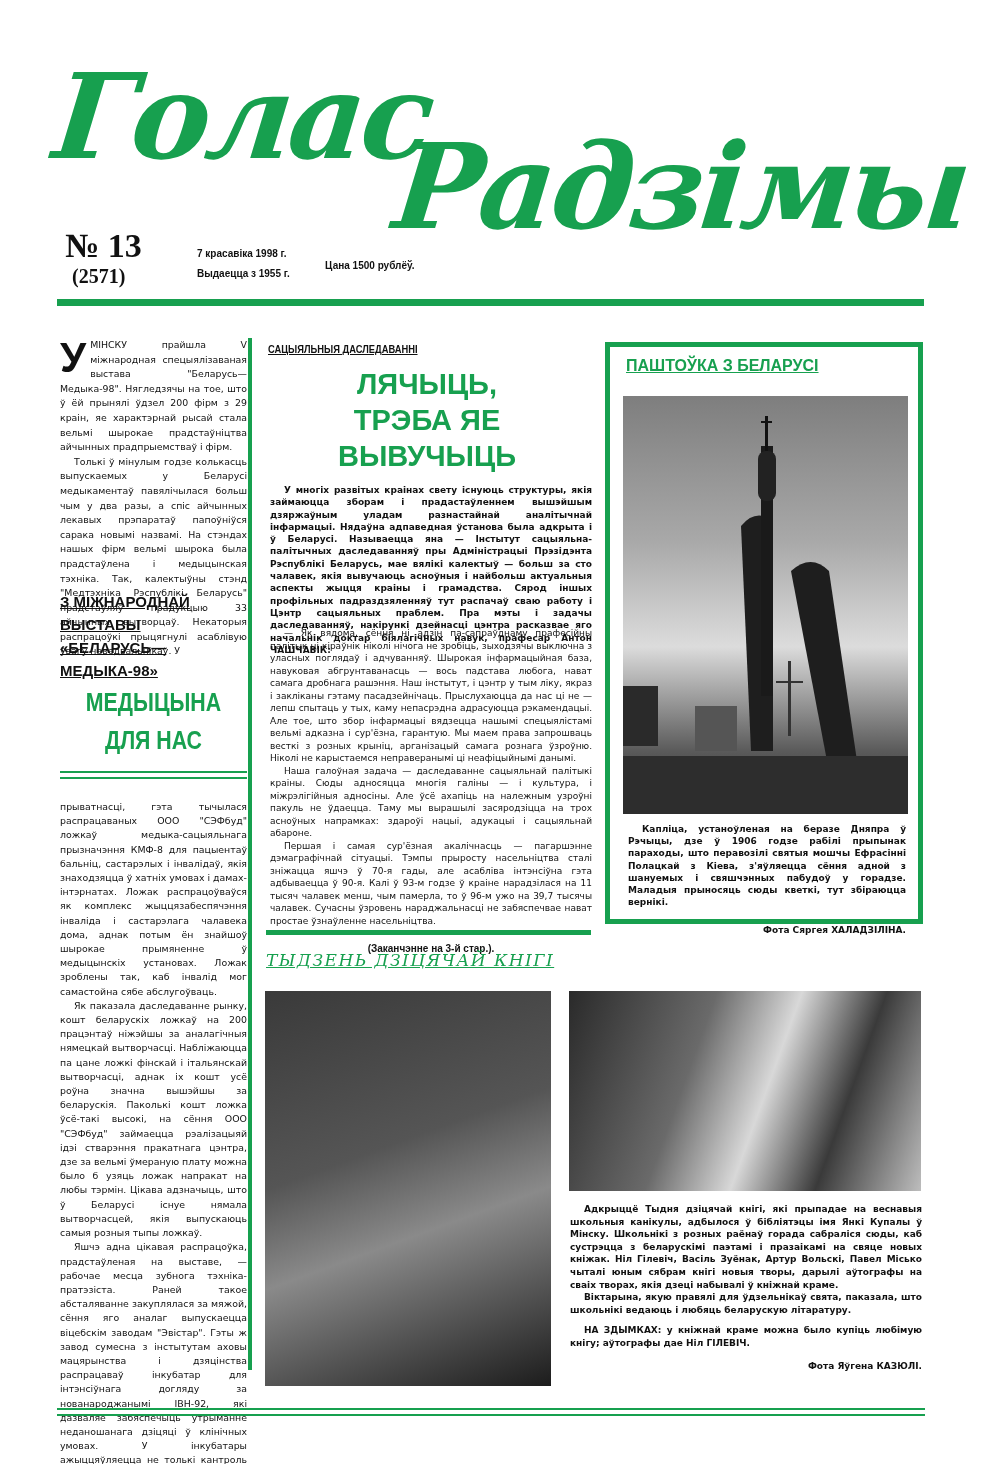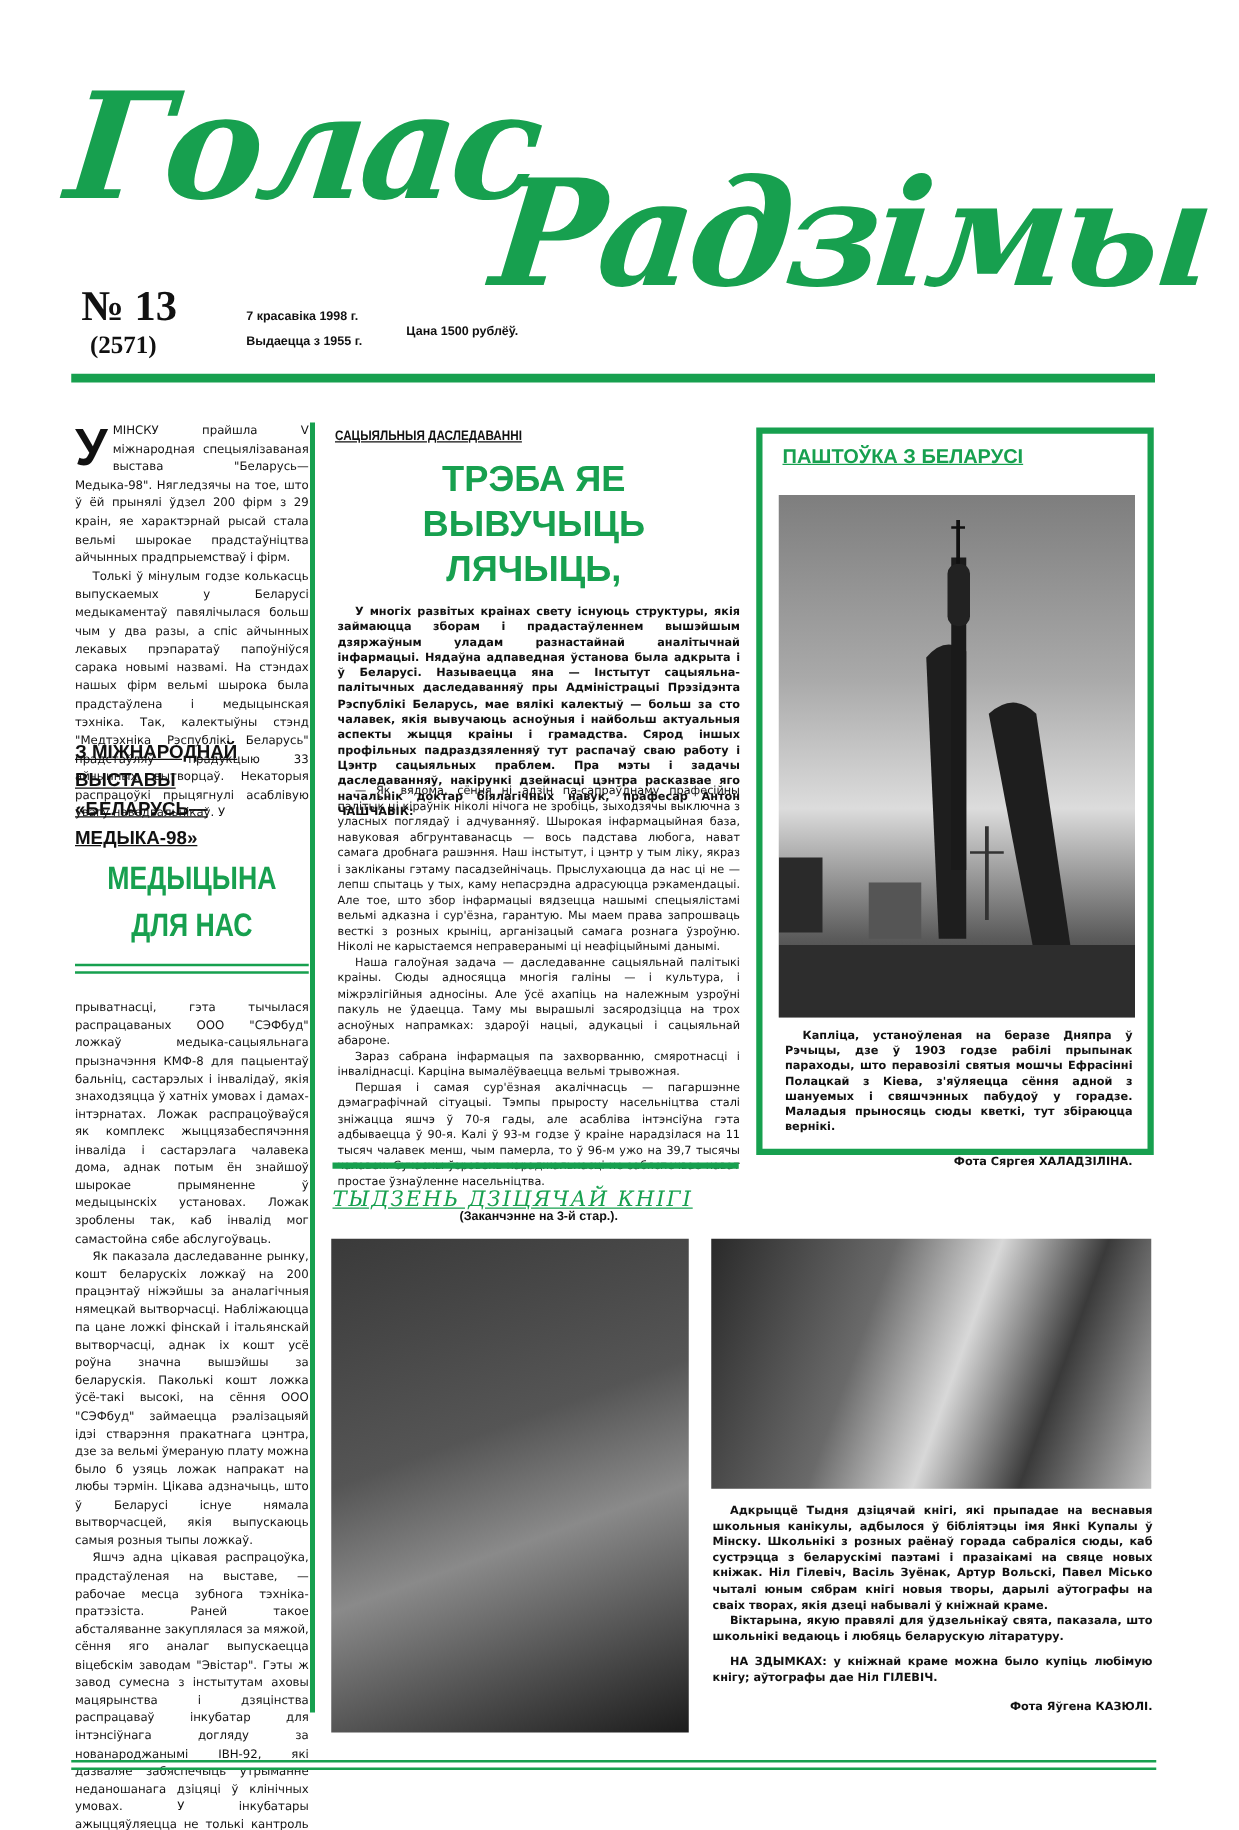--- a/index.html
+++ b/index.html
@@ -95,30 +95,29 @@
   <p class="cont">прыватнасці, гэта тычылася распрацаваных ООО "СЭФбуд" ложкаў медыка-сацыяльнага прызначэння КМФ-8 для пацыентаў бальніц, састарэлых і інвалідаў, якія знаходзяцца ў хатніх умовах і дамах-інтэрнатах. Ложак распрацоўваўся як комплекс жыццязабеспячэння інваліда і састарэлага чалавека дома, аднак потым ён знайшоў шырокае прымяненне ў медыцынскіх установах. Ложак зроблены так, каб інвалід мог самастойна сябе абслугоўваць.</p>
   <p>Як паказала даследаванне рынку, кошт беларускіх ложкаў на 200 працэнтаў ніжэйшы за аналагічныя нямецкай вытворчасці. Набліжаюцца па цане ложкі фінскай і італьянскай вытворчасці, аднак іх кошт усё роўна значна вышэйшы за беларускія. Паколькі кошт ложка ўсё-такі высокі, на сёння ООО "СЭФбуд" займаецца рэалізацыяй ідэі стварэння пракатнага цэнтра, дзе за вельмі ўмераную плату можна было б узяць ложак напракат на любы тэрмін. Цікава адзначыць, што ў Беларусі існуе нямала вытворчасцей, якія выпускаюць самыя розныя тыпы ложкаў.</p>
   <p>Яшчэ адна цікавая распрацоўка, прадстаўленая на выставе, — рабочае месца зубнога тэхніка-пратэзіста. Раней такое абсталяванне закуплялася за мяжой, сёння яго аналаг выпускаецца віцебскім заводам "Эвістар". Гэты ж завод сумесна з інстытутам аховы мацярынства і дзяцінства распрацаваў інкубатар для інтэнсіўнага догляду за нованароджанымі ІВН-92, які дазваляе забяспечыць утрыманне неданошанага дзіцяці ў клінічных умовах. У інкубатары ажыццяўляецца не толькі кантроль за вільготнасцю, кіслародам, тэмпературай паветра і тэмпературай скуры, але і маніторнае назіранне за сэрцабіццём. Апаратуры такога тыпу не існуе ні ў</p>
 
 </div>
 
 <div class="abs vrule"></div>
 
 <div class="abs rubric">САЦЫЯЛЬНЫЯ ДАСЛЕДАВАННІ</div>
 <div class="abs head-center">
+  <div>ЛЯЧЫЦЬ,</div>
   <div>ТРЭБА ЯЕ ВЫВУЧЫЦЬ</div>
-  <div>ЛЯЧЫЦЬ,</div>
 </div>
 <div class="abs lead">
   <p>У многіх развітых краінах свету існуюць структуры, якія займаюцца зборам і прадастаўленнем вышэйшым дзяржаўным уладам разнастайнай аналітычнай інфармацыі. Нядаўна адпаведная ўстанова была адкрыта і ў Беларусі. Называецца яна — Інстытут сацыяльна-палітычных даследаванняў пры Адміністрацыі Прэзідэнта Рэспублікі Беларусь, мае вялікі калектыў — больш за сто чалавек, якія вывучаюць асноўныя і найбольш актуальныя аспекты жыцця краіны і грамадства. Сярод іншых профільных падраздзяленняў тут распачаў сваю работу і Цэнтр сацыяльных праблем. Пра мэты і задачы даследаванняў, накірункі дзейнасці цэнтра расказвае яго начальнік доктар біялагічных навук, прафесар Антон ЧАШЧАВІК:</p>
 </div>
 <div class="abs body-center">
   <p>— Як вядома, сёння ні адзін па-сапраўднаму прафесійны палітык ці кіраўнік ніколі нічога не зробіць, зыходзячы выключна з уласных поглядаў і адчуванняў. Шырокая інфармацыйная база, навуковая абгрунтаванасць — вось падстава любога, нават самага дробнага рашэння. Наш інстытут, і цэнтр у тым ліку, якраз і закліканы гэтаму пасадзейнічаць. Прыслухаюцца да нас ці не — лепш спытаць у тых, каму непасрэдна адрасуюцца рэкамендацыі. Але тое, што збор інфармацыі вядзецца нашымі спецыялістамі вельмі адказна і сур'ёзна, гарантую. Мы маем права запрошваць весткі з розных крыніц, арганізацый самага рознага ўзроўню. Ніколі не карыстаемся неправеранымі ці неафіцыйнымі данымі.</p>
   <p>Наша галоўная задача — даследаванне сацыяльнай палітыкі краіны. Сюды адносяцца многія галіны — і культура, і міжрэлігійныя адносіны. Але ўсё ахапіць на належным узроўні пакуль не ўдаецца. Таму мы вырашылі засяродзіцца на трох асноўных напрамках: здароўі нацыі, адукацыі і сацыяльнай абароне.</p>
-  <p>Зараз сабрана інфармацыя па захворванню, смяротнасці і інваліднасці. Карціна вымалёўваецца вельмі трывожная.</p>
   <p>Першая і самая сур'ёзная акалічнасць — пагаршэнне дэмаграфічнай сітуацыі. Тэмпы прыросту насельніцтва сталі зніжацца яшчэ ў 70-я гады, але асабліва інтэнсіўна гэта адбываецца ў 90-я. Калі ў 93-м годзе ў краіне нарадзілася на 11 тысяч чалавек менш, чым памерла, то ў 96-м ужо на 39,7 тысячы чалавек. Сучасны ўзровень нараджальнасці не забяспечвае нават простае ўзнаўленне насельніцтва.</p>
   <div class="cont-note" style="margin-top:16px;">(Заканчэнне на 3-й стар.).</div>
 </div>
 
 <div class="abs rule-mid"></div>
 <div class="abs section-kids">ТЫДЗЕНЬ ДЗІЦЯЧАЙ КНІГІ</div>
 
 <div class="abs postcard"></div>
 <div class="abs postcard-title">ПАШТОЎКА З БЕЛАРУСІ</div>
 <div class="abs photo" style="left:623px; top:396px; width:285px; height:418px;">
@@ -130,21 +129,21 @@
     <rect x="138" y="50" width="12" height="250" fill="#1a1a1a"></rect>
     <rect x="135" y="55" width="18" height="50" rx="8" fill="#222"></rect>
     <rect x="142" y="20" width="3" height="35" fill="#111"></rect>
     <rect x="138" y="25" width="11" height="2" fill="#111"></rect>
     <rect x="165" y="265" width="3" height="75" fill="#333"></rect>
     <rect x="153" y="285" width="27" height="2" fill="#333"></rect>
     <rect x="0" y="360" width="285" height="58" fill="#2d2d2d"></rect>
   </svg>
 </div>
 <div class="abs caption-post">
-  <p>Капліца, устаноўленая на беразе Дняпра ў Рэчыцы, дзе ў 1903 годзе рабілі прыпынак параходы, што перавозілі святыя мошчы Ефрасінні Полацкай з Кіева, з'яўляецца сёння адной з шануемых і свяшчэнных пабудоў у горадзе. Маладыя прыносяць сюды кветкі, тут збіраюцца вернікі.</p>
+  <p>Капліца, устаноўленая на беразе Дняпра ў Рэчыцы, дзе ў 1906 годзе рабілі прыпынак параходы, што перавозілі святыя мошчы Ефрасінні Полацкай з Кіева, з'яўляецца сёння адной з шануемых і свяшчэнных пабудоў у горадзе. Маладыя прыносяць сюды кветкі, тут збіраюцца вернікі.</p>
   <div class="credit" style="margin-top:16px;">Фота Сяргея ХАЛАДЗІЛІНА.</div>
 </div>
 
 <div class="abs photo-kids"></div>
 <div class="abs photo-poet"></div>
 <div class="abs caption-kids">
   <p>Адкрыццё Тыдня дзіцячай кнігі, які прыпадае на веснавыя школьныя канікулы, адбылося ў бібліятэцы імя Янкі Купалы ў Мінску. Школьнікі з розных раёнаў горада сабраліся сюды, каб сустрэцца з беларускімі паэтамі і празаікамі на свяце новых кніжак. Ніл Гілевіч, Васіль Зуёнак, Артур Вольскі, Павел Місько чыталі юным сябрам кнігі новыя творы, дарылі аўтографы на сваіх творах, якія дзеці набывалі ў кніжнай краме.</p>
   <p>Віктарына, якую правялі для ўдзельнікаў свята, паказала, што школьнікі ведаюць і любяць беларускую літаратуру.</p>
   <p class="gap">НА ЗДЫМКАХ: у кніжнай краме можна было купіць любімую кнігу; аўтографы дае Ніл ГІЛЕВІЧ.</p>
   <div class="credit" style="margin-top:10px;">Фота Яўгена КАЗЮЛІ.</div>

